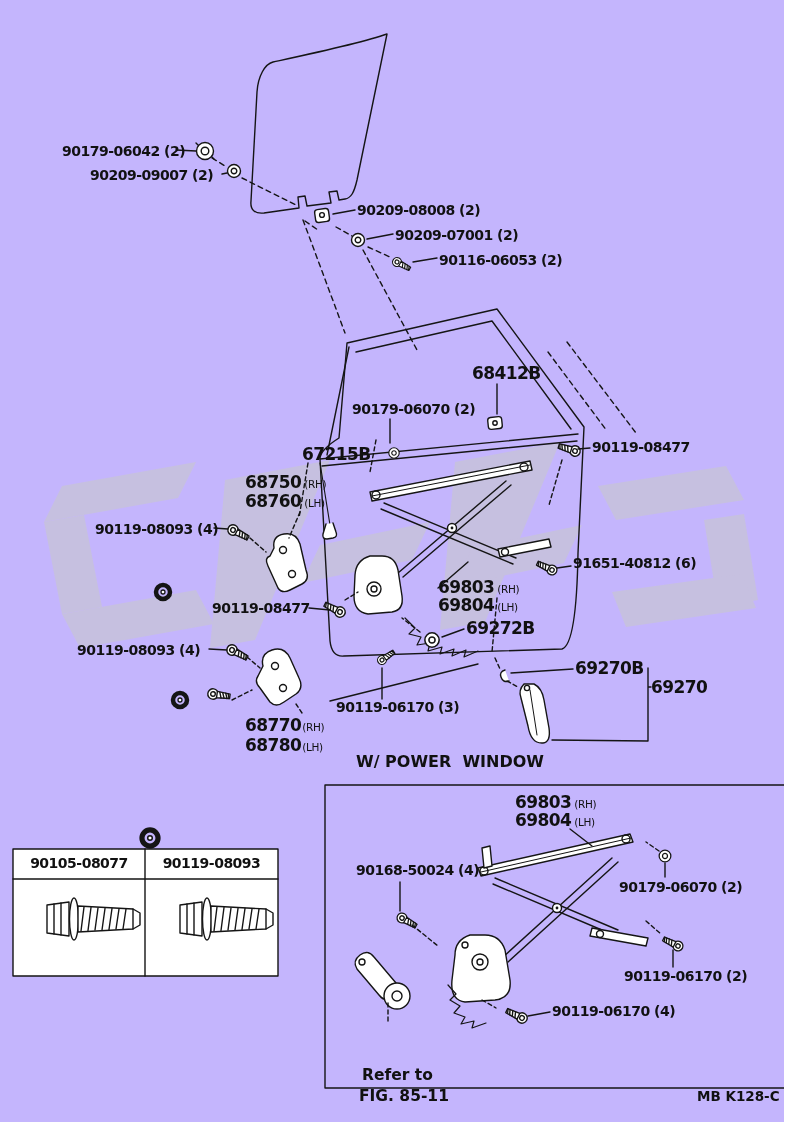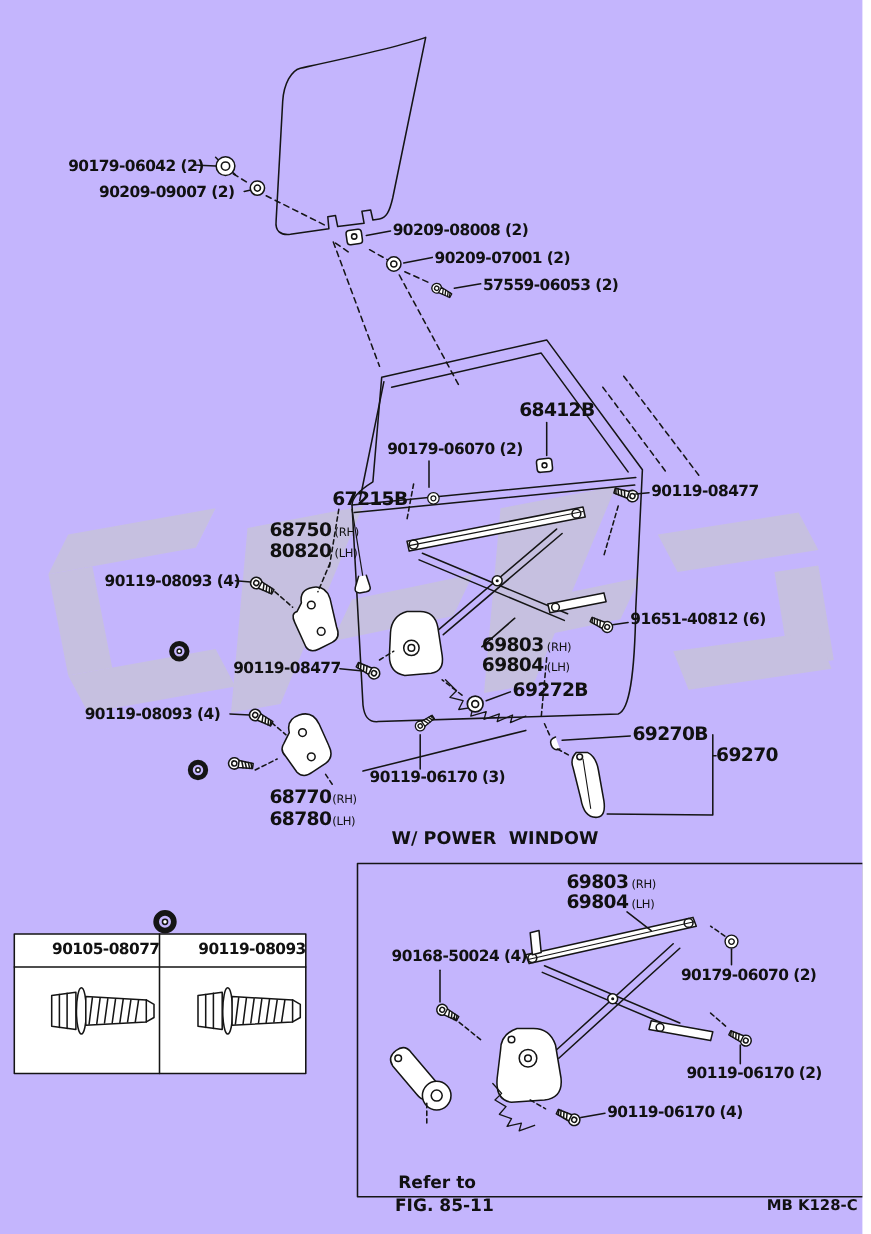--- a/index.html
+++ b/index.html
@@ -7,21 +7,21 @@
         font-family:"DejaVu Sans",sans-serif;color:#111;}
   #art{position:absolute;left:0;top:0;}
   .lbl{position:absolute;font:bold 14px/1.1 "DejaVu Sans",sans-serif;color:#111;
        letter-spacing:-0.5px;white-space:pre;}
   .lbl.big{font-size:17px;letter-spacing:-0.6px;}
   .lbl .small{font-size:10.5px;font-weight:normal;margin-left:3px;letter-spacing:-0.3px;}
   .lbl .tight{margin-left:1px;}
   .lbl.title{font-size:16px;letter-spacing:0;margin-left:32px;}
   .lbl.refer{font-size:15.5px;letter-spacing:0;margin-top:48px;}
   .lbl.footer{font-size:13.5px;letter-spacing:0;}
-  .lbl.center{text-align:right;}
+  .lbl.center{text-align:center;}
 </style>
 </head>
 <body>
 
 <div id="page">
 
 <svg id="art" width="792" height="1122" viewBox="0 0 792 1122" fill="none" stroke="#151515" stroke-width="1.4" stroke-linecap="round" stroke-linejoin="round">
 
   <defs>
     <g id="bolt">
@@ -240,29 +240,29 @@
     <use href="#bolt" transform="translate(522,1018) rotate(206)"></use>
     <path d="M528,1016 L550,1012"></path>
     <path d="M482,1000 L496,1008" stroke-dasharray="4 3"></path>
   </g>
 </svg>
 
 <div class="lbl" style="left:62px;top:144px">90179-06042 (2)</div>
 <div class="lbl" style="left:90px;top:168px">90209-09007 (2)</div>
 <div class="lbl" style="left:357px;top:203px">90209-08008 (2)</div>
 <div class="lbl" style="left:395px;top:228px">90209-07001 (2)</div>
-<div class="lbl" style="left:439px;top:253px">57559-06053 (2)</div>
+<div class="lbl" style="left:439px;top:253px">90116-06053 (2)</div>
 
 <div class="lbl big" style="left:472px;top:364px">68412B</div>
 <div class="lbl" style="left:352px;top:402px">90179-06070 (2)</div>
 <div class="lbl" style="left:592px;top:440px">90119-08477</div>
 <div class="lbl big" style="left:302px;top:445px">67215B</div>
 
 <div class="lbl big" style="left:245px;top:473px"><span>68750</span><span class="small">(RH)</span></div>
-<div class="lbl big" style="left:245px;top:492px"><span>80820</span><span class="small">(LH)</span></div>
+<div class="lbl big" style="left:245px;top:492px"><span>68760</span><span class="small">(LH)</span></div>
 
 <div class="lbl" style="left:95px;top:522px">90119-08093 (4)</div>
 <div class="lbl" style="left:573px;top:556px">91651-40812 (6)</div>
 
 <div class="lbl big" style="left:438px;top:578px"><span>69803</span><span class="small">(RH)</span></div>
 <div class="lbl big" style="left:438px;top:596px"><span>69804</span><span class="small">(LH)</span></div>
 
 <div class="lbl" style="left:212px;top:601px">90119-08477</div>
 <div class="lbl big" style="left:466px;top:619px">69272B</div>
 <div class="lbl" style="left:77px;top:643px">90119-08093 (4)</div>

